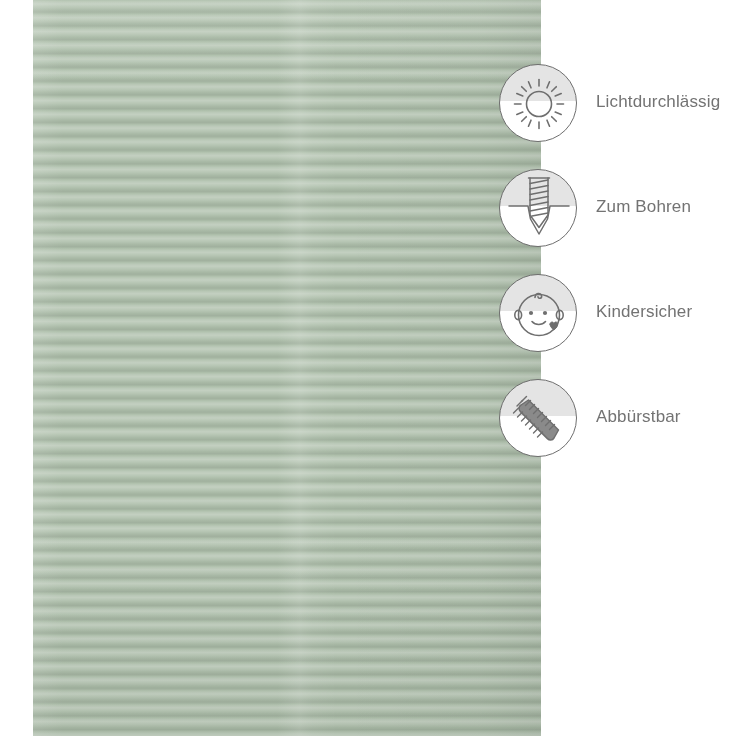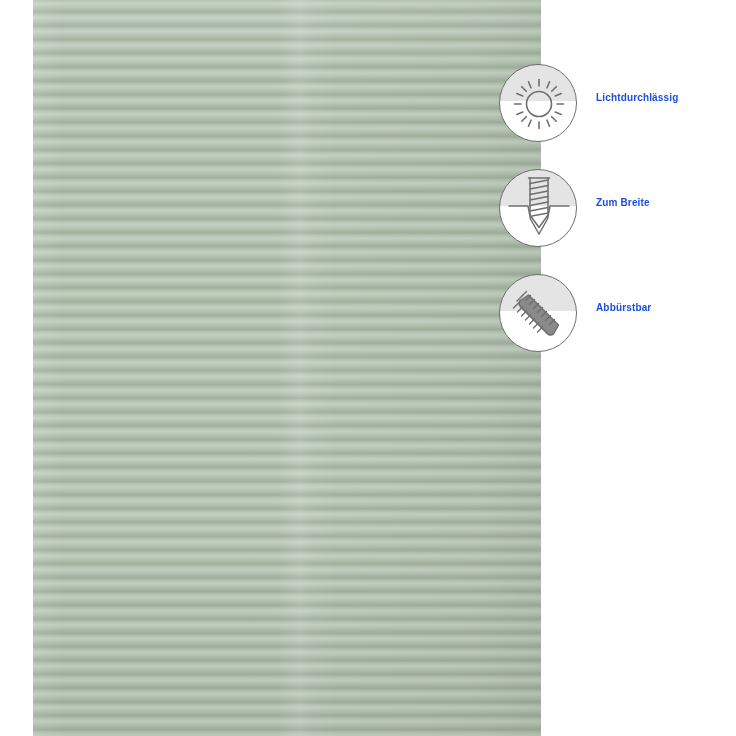--- a/index.html
+++ b/index.html
@@ -111,26 +111,25 @@
     top: 0;
     width: 78px;
     height: 78px;
     display: block;
   }
 
   .feature-label {
     position: absolute;
     left: 97px;
     top: 28px;
-    font-size: 10px;
+    font-size: 17px;
     line-height: 1.2;
-    color: #1d4ed8;
+    color: #737373;
     letter-spacing: 0.15px;
     white-space: nowrap;
-    font-weight: bold;
   }
 </style>
 </head>
 <body>
 
 <div id="product-feature-panel">
 
   <div id="fabric-swatch">
     <div id="fabric-pleats"></div>
     <div id="fabric-crease"></div>
@@ -181,23 +180,46 @@
             <line x1="30" y1="13.5" x2="48" y2="10"></line>
             <line x1="30" y1="19" x2="48" y2="15.5"></line>
             <line x1="30" y1="24.5" x2="48" y2="21"></line>
             <line x1="30" y1="30" x2="48" y2="26.5"></line>
             <line x1="30" y1="35.5" x2="48" y2="32"></line>
             <line x1="30" y1="41" x2="48" y2="37.5"></line>
             <line x1="32" y1="46" x2="48" y2="43"></line>
           </g>
         </svg>
       </div>
-      <div class="feature-label">Zum Breite</div>
-    </div>
-
+      <div class="feature-label">Zum Bohren</div>
+    </div>
+
+    <div class="feature-row">
+      <div class="feature-icon-circle">
+        <svg viewBox="0 0 78 78" xmlns="http://www.w3.org/2000/svg">
+          <g stroke="#6f6f6f" fill="none" stroke-width="1.6" stroke-linecap="round" stroke-linejoin="round">
+
+            <circle cx="39" cy="40" r="20.5"></circle>
+
+            <ellipse cx="18.2" cy="40" rx="3.4" ry="4.6"></ellipse>
+            <ellipse cx="59.8" cy="40" rx="3.4" ry="4.6"></ellipse>
+
+            <path d="M35 22.5 C35 18, 41 17, 41.6 20.8 C42 23.5, 38.5 24.2, 38 21.9"></path>
+
+            <circle cx="31" cy="38" r="2.1" fill="#6f6f6f" stroke="none"></circle>
+            <circle cx="45" cy="38" r="2.1" fill="#6f6f6f" stroke="none"></circle>
+
+            <path d="M32 46.5 C35.5 50.5, 42 50.5, 45.5 46.5"></path>
+
+            <path d="M50 49.2 C50 46.6, 53.4 46.2, 53.9 48.6 C54.4 46.2, 57.8 46.6, 57.8 49.2 C57.8 52.2, 53.9 55, 53.9 55 C53.9 55, 50 52.2, 50 49.2 Z" fill="#6f6f6f" stroke="#6f6f6f" stroke-width="1"></path>
+          </g>
+        </svg>
+      </div>
+      <div class="feature-label">Kindersicher</div>
+    </div>
 
     <div class="feature-row">
       <div class="feature-icon-circle">
         <svg viewBox="0 0 78 78" xmlns="http://www.w3.org/2000/svg">
           <g stroke="#6f6f6f" stroke-linecap="round" stroke-linejoin="round">
 
             <path d="M28.5 20 L58.5 50 L54 58 C52.5 60.4, 49.4 60.6, 47.4 58.6 L20.4 31.6 C18.4 29.6, 18.6 26.5, 21 25 Z" fill="#8a8a8a" stroke="#6f6f6f" stroke-width="1.5"></path>
 
             <g stroke-width="1.4" fill="none">
               <line x1="26.5" y1="16.5" x2="21.5" y2="21.5"></line>

